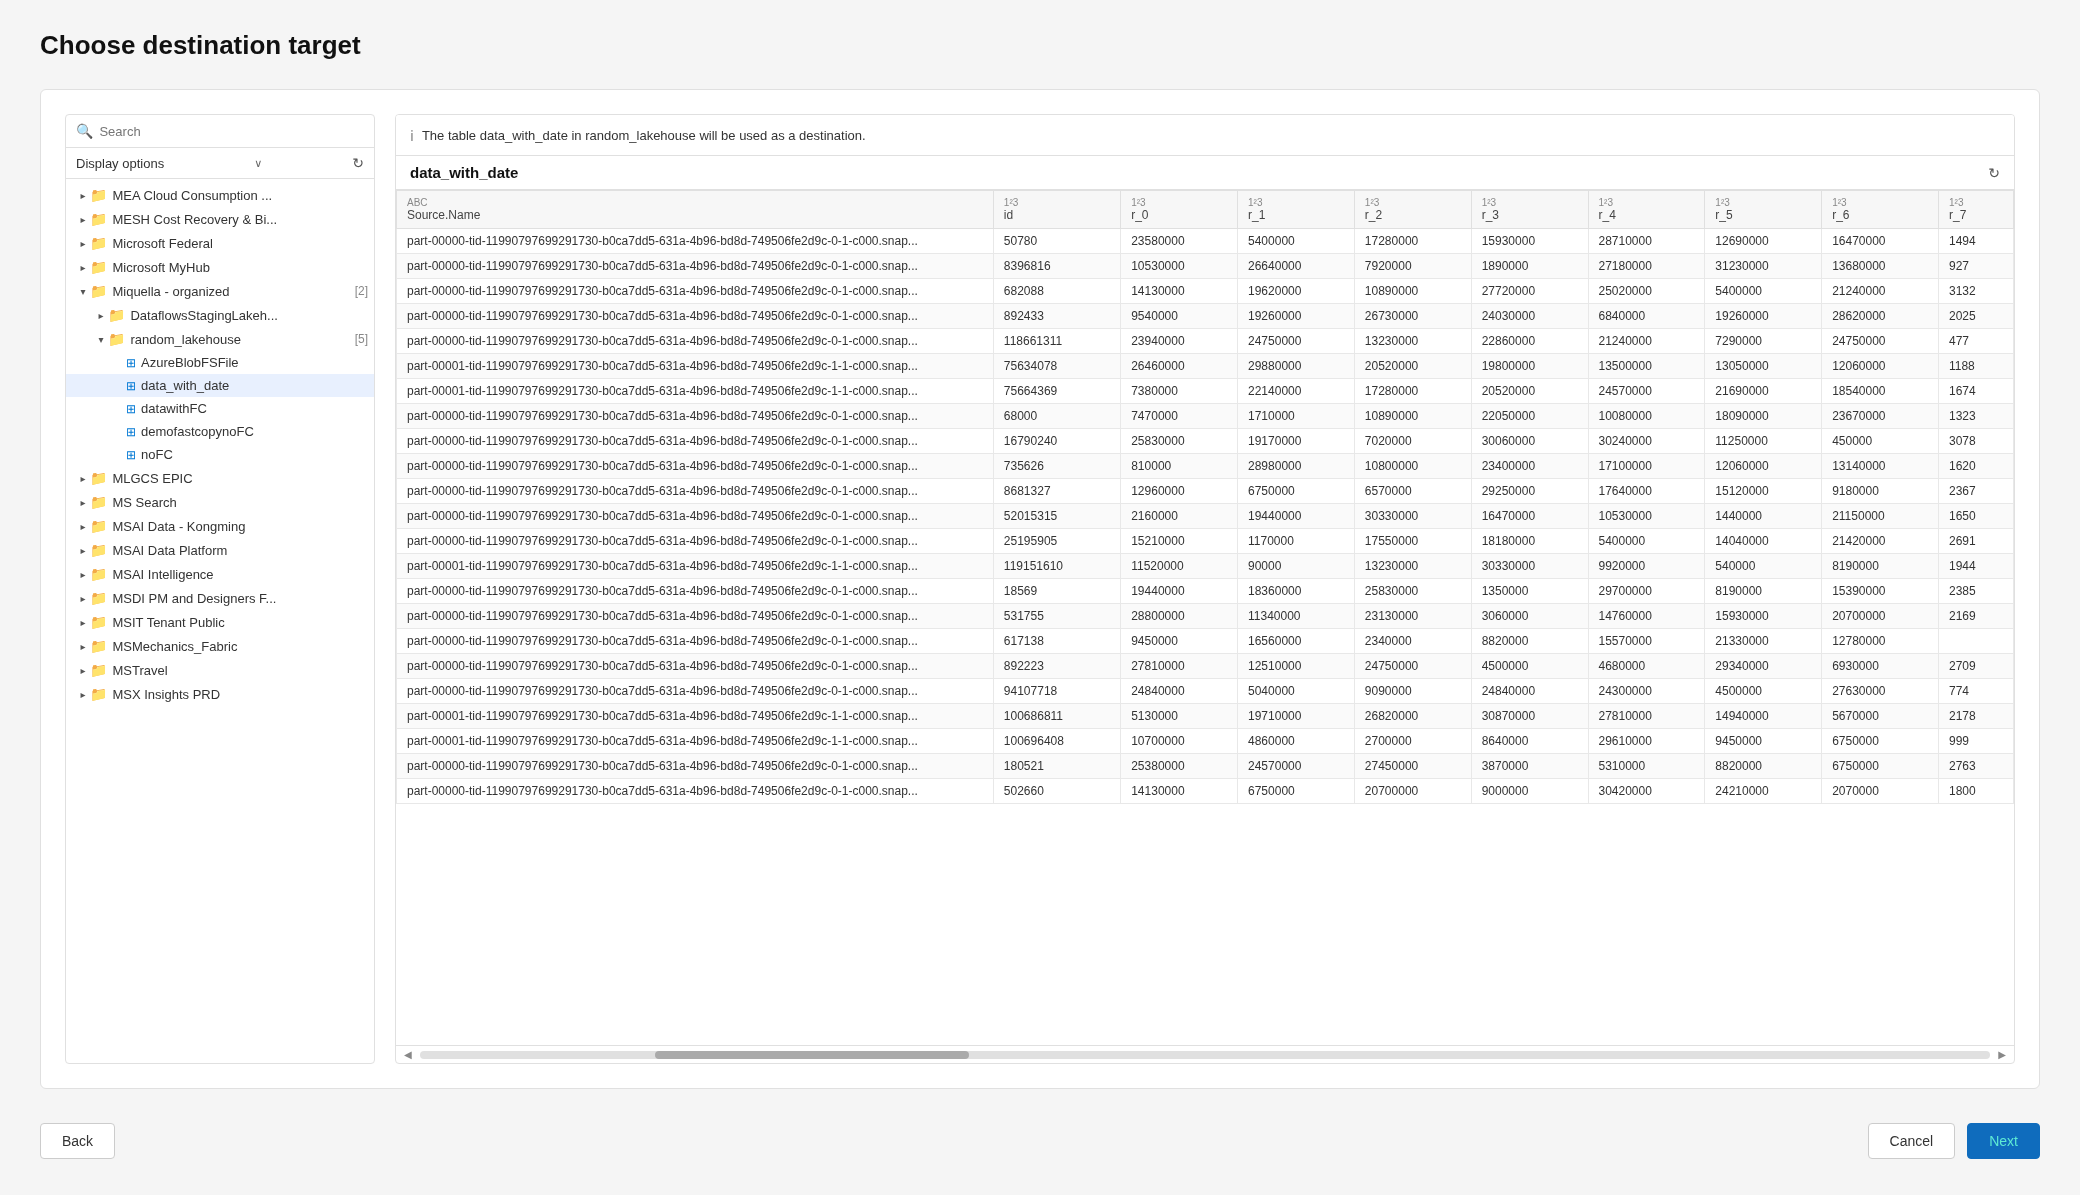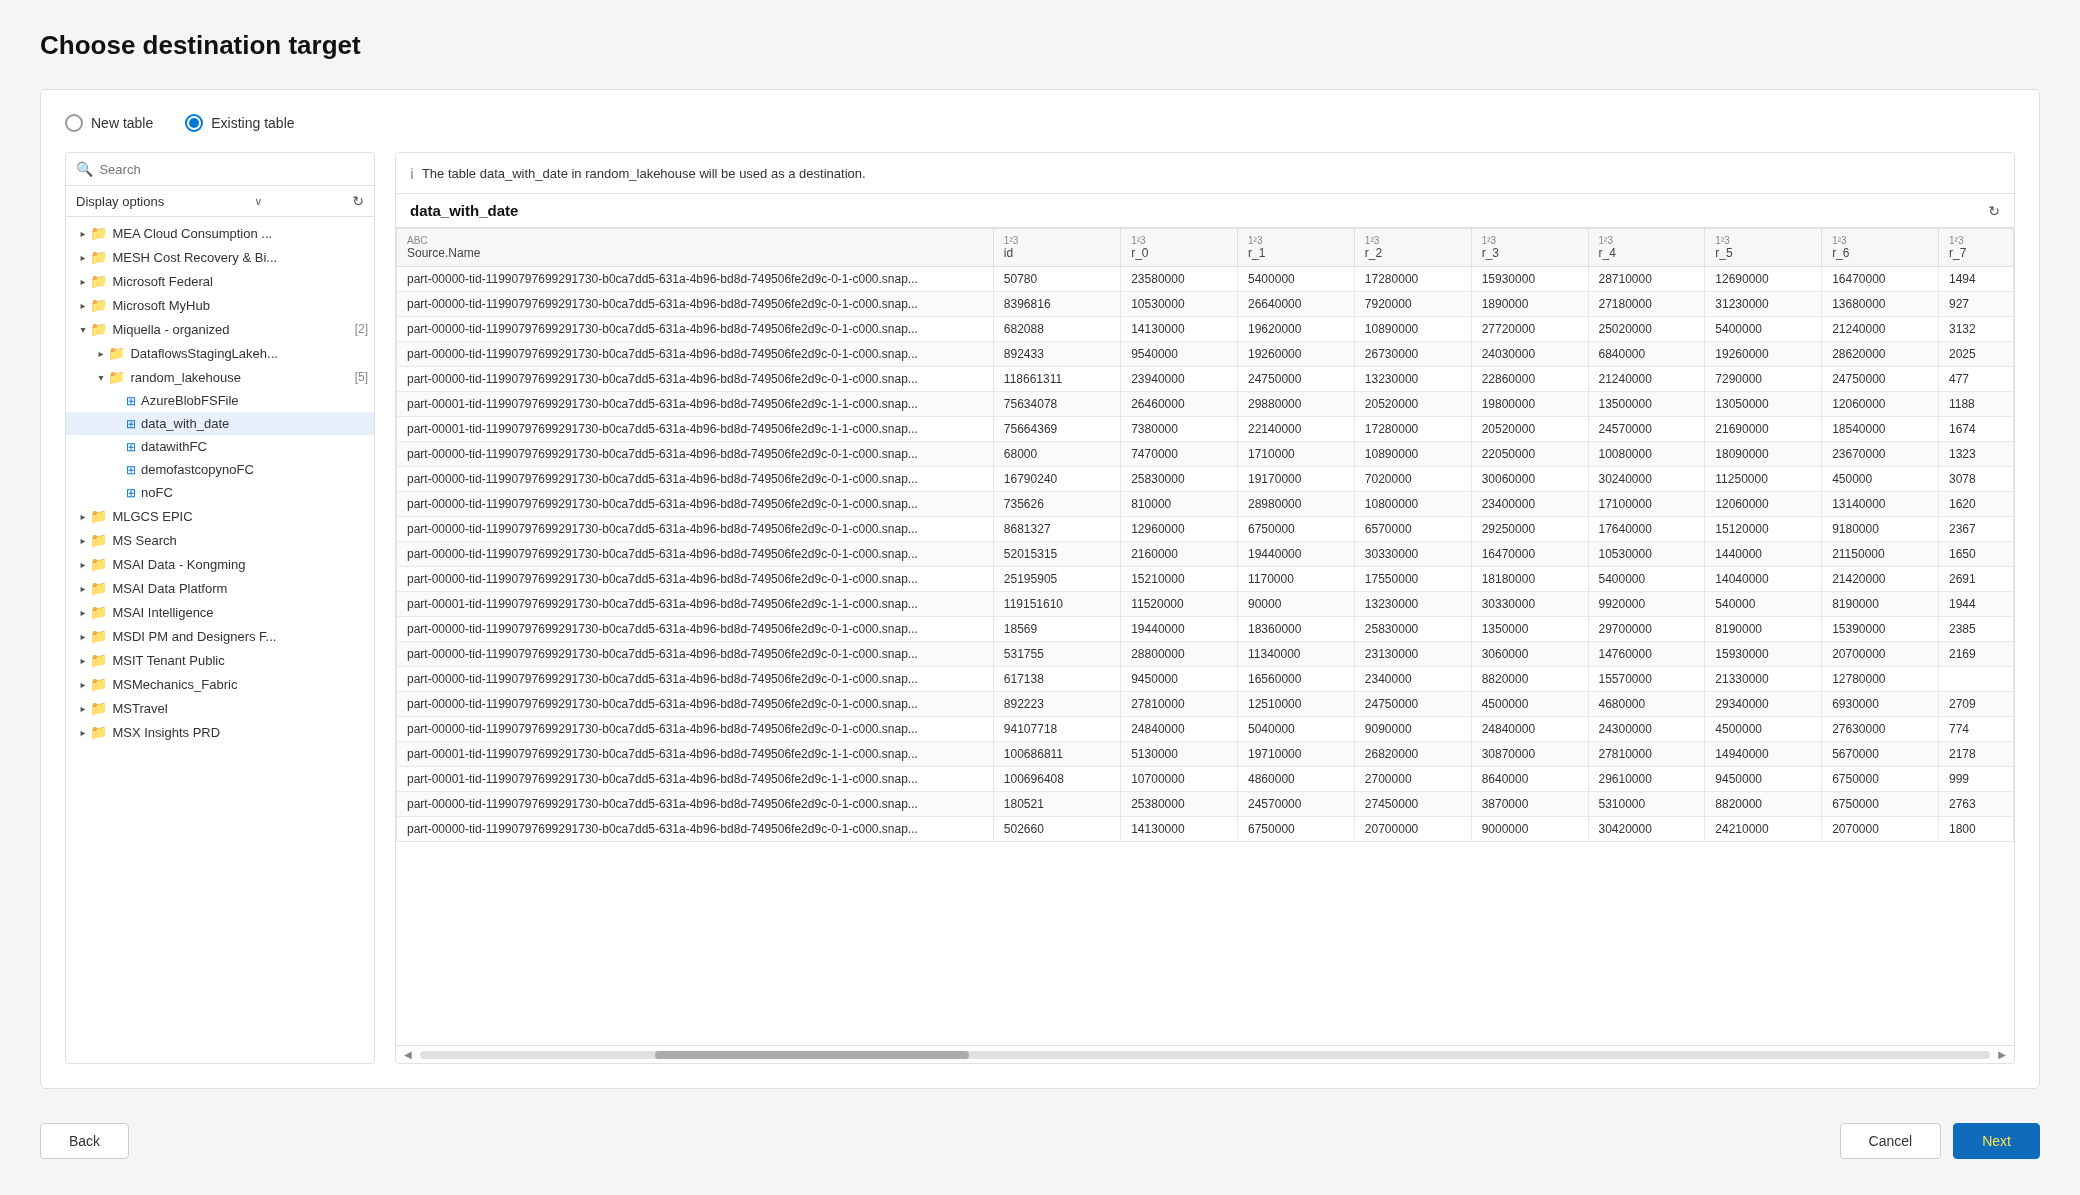--- a/index.html
+++ b/index.html
@@ -255,32 +255,32 @@
     }
     
     .footer {
       display: flex;
       align-items: center;
       justify-content: space-between;
       padding: 18px 0 6px 0;
       margin-top: 16px;
     }
     .btn {
-      padding: 9px 28px;
+      padding: 9px 21px;
       border-radius: 4px;
       font-size: 14px;
       font-weight: 500;
       cursor: pointer;
       border: 1px solid #ccc;
       background: #fff;
       color: #333;
     }
     .btn-primary {
       background: #0f6cbd;
-      color: #fde047;
+      color: #5eead4;
       border-color: #0f6cbd;
     }
     .footer-right {
       display: flex;
       gap: 12px;
     }
     .scroll-track {
       height: 8px;
       background: #e0e0e0;
       border-radius: 4px;
@@ -310,30 +310,20 @@
     }
   </style>
 </head>
 <body>
 
 <div class="page-container">
   <h1 class="page-title">Choose destination target</h1>
 
   <div class="main-content">
 
-    <div class="top-row">
-      <label class="radio-option">
-        <div class="radio-circle"></div>
-        <span>New table</span>
-      </label>
-      <label class="radio-option">
-        <div class="radio-circle selected"></div>
-        <span>Existing table</span>
-      </label>
-    </div>
 
     <div class="body-area">
 
       <div class="left-panel">
         <div class="search-box">
           <span class="search-icon-svg">🔍</span>
           <input class="search-input" type="text" placeholder="Search" style="">
         </div>
         <div class="display-options-row">
           <span>Display options</span>

